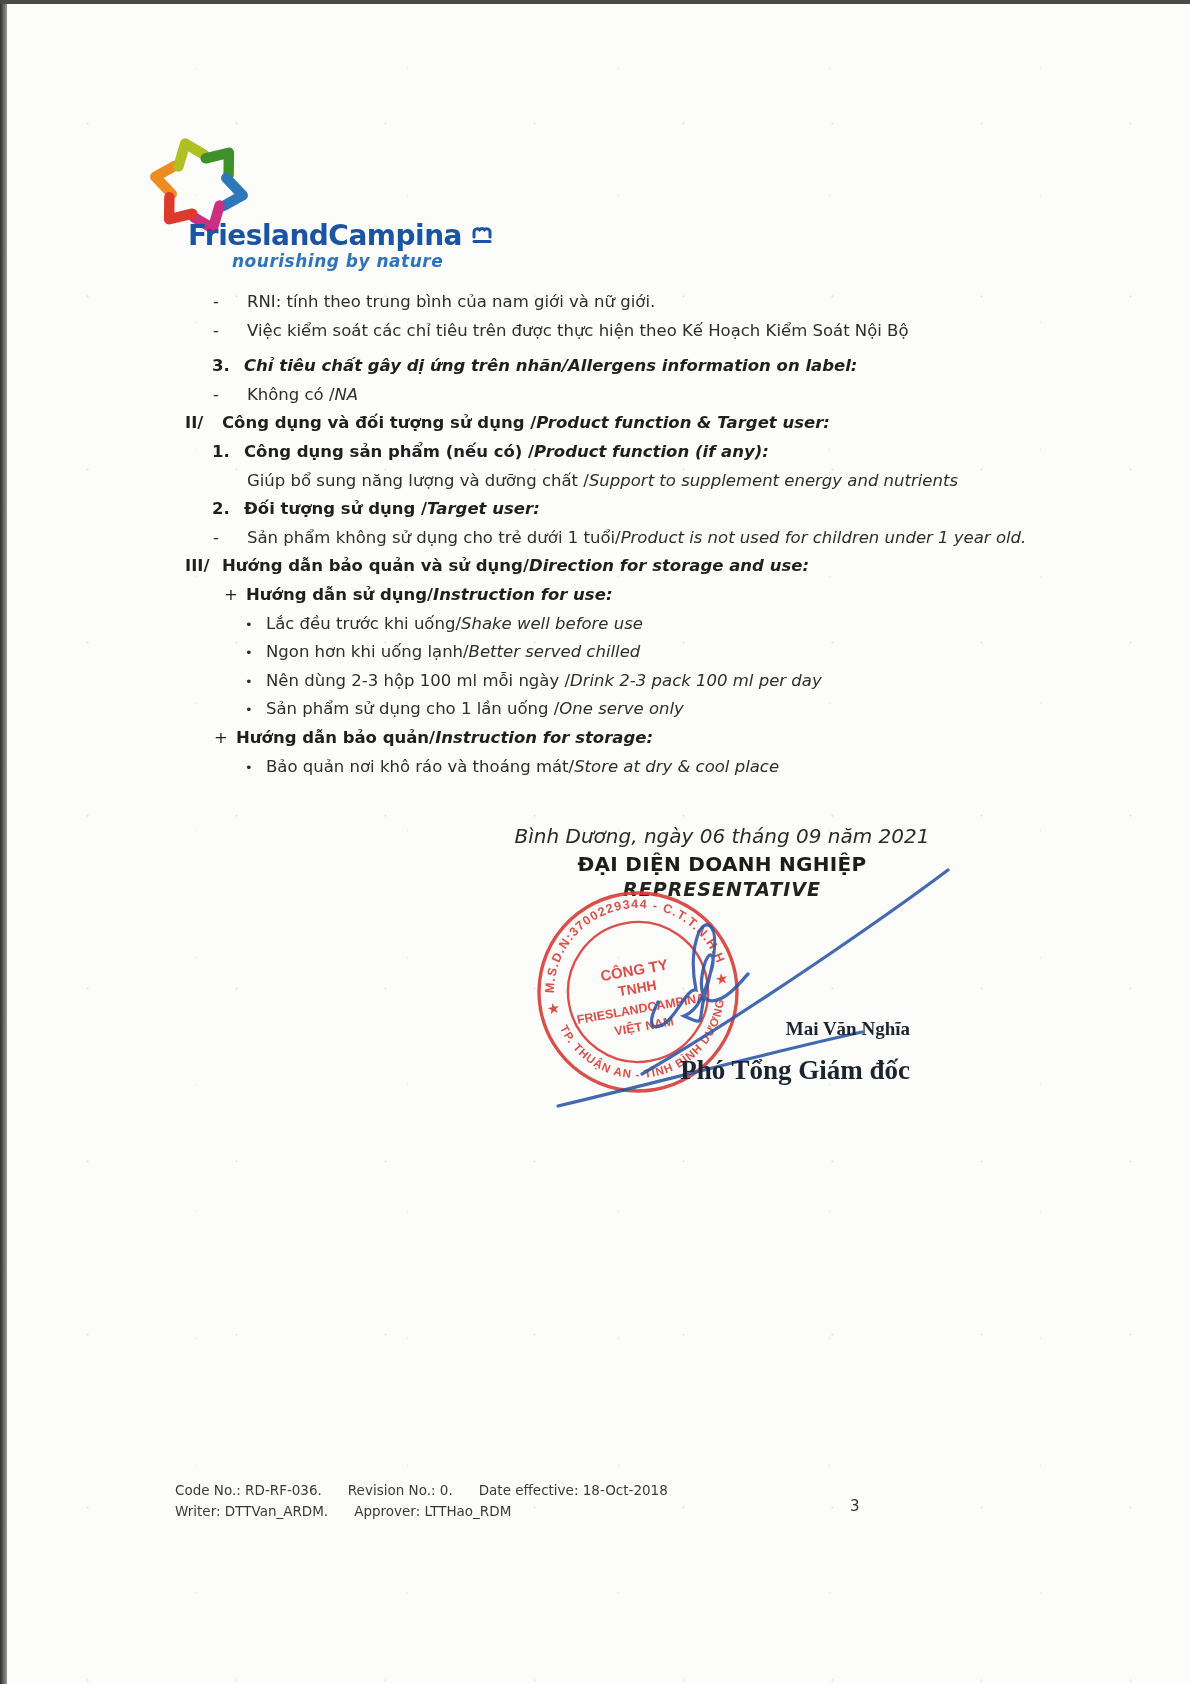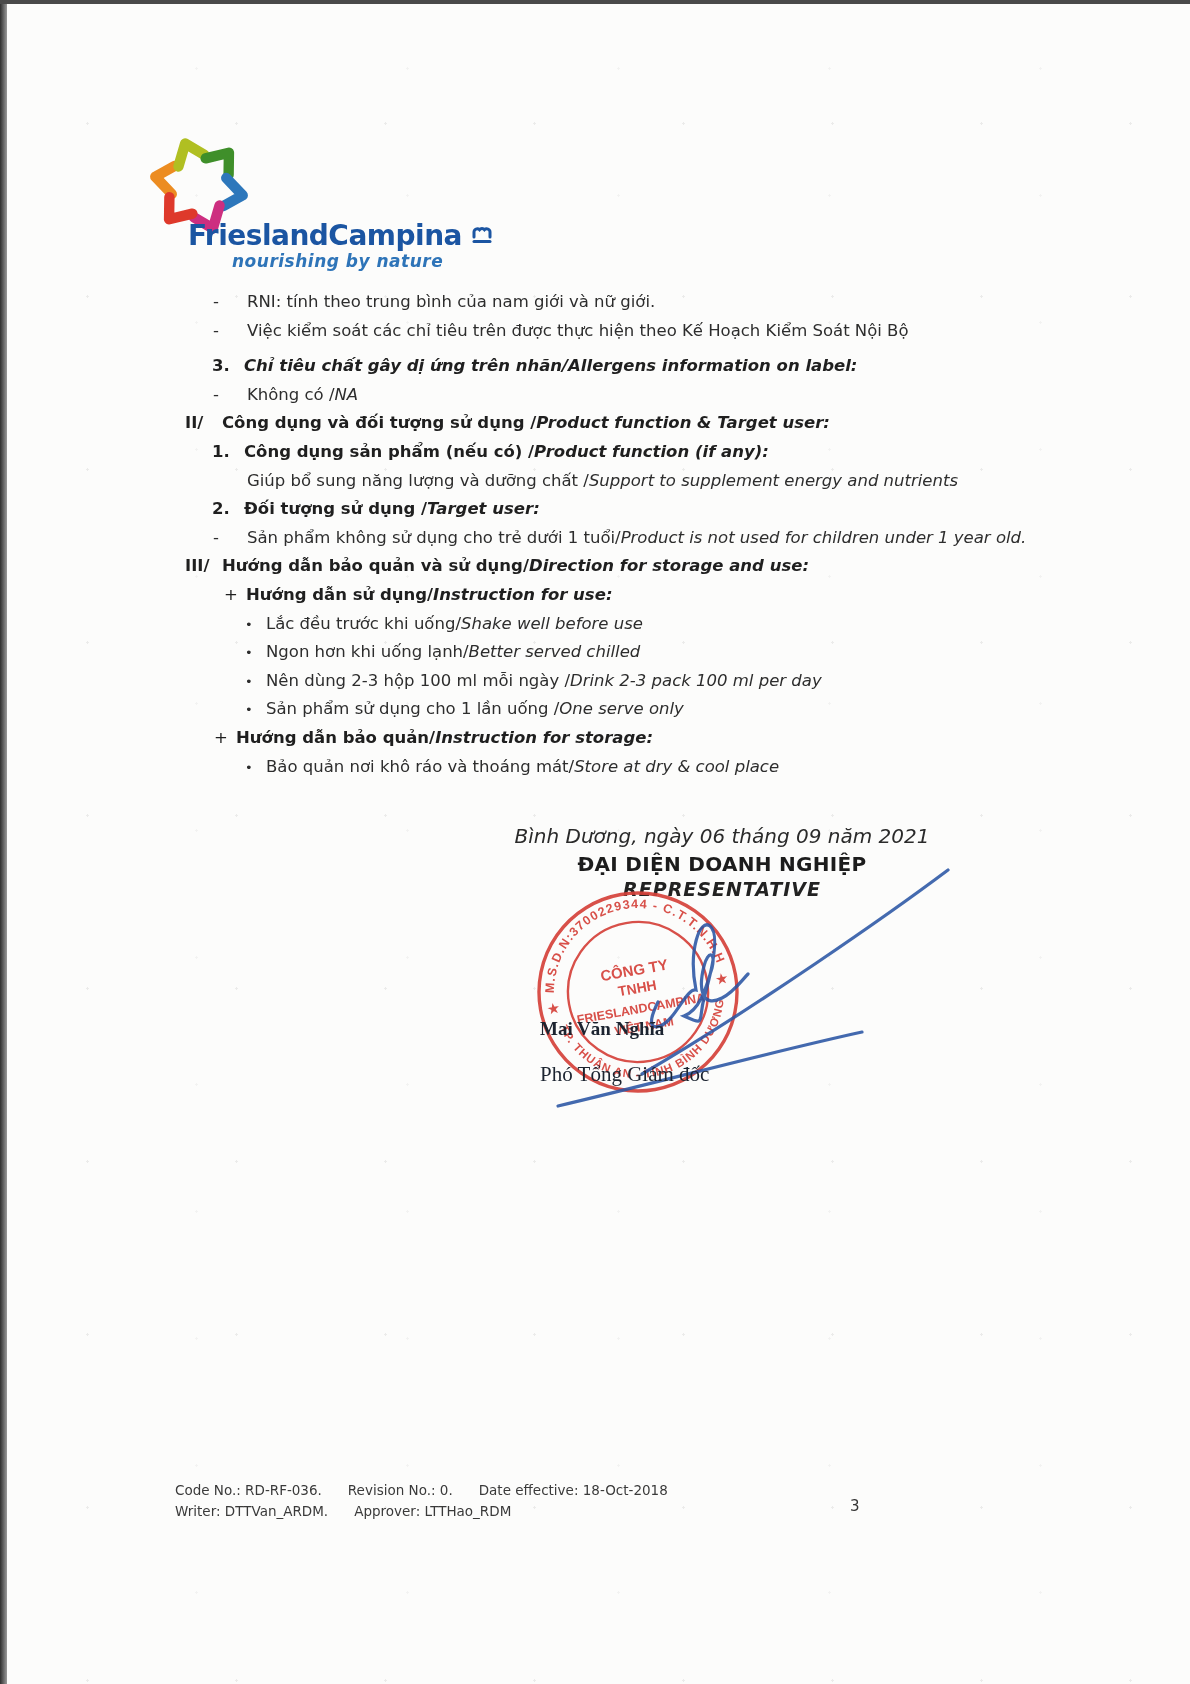--- a/index.html
+++ b/index.html
@@ -55,24 +55,24 @@
   .rep-vi{ font-size:20px; font-weight:bold; color:#1c1c1c; margin-top:4px; letter-spacing:0.3px; }
   .rep-en{ font-size:19px; font-weight:bold; font-style:italic; color:#222; margin-top:2px; letter-spacing:1px; }
 
   .stamp{ position:absolute; left:528px; top:882px; width:220px; height:220px;
     transform:rotate(-10deg); opacity:.92; }
   .stamp text{ fill:#d5423a; font-family:"Liberation Sans",sans-serif; font-weight:bold; }
 
   .signature-ink{ position:absolute; left:500px; top:840px; width:470px; height:290px;
     pointer-events:none; }
 
-  .signer{ position:absolute; left:540px; top:1018px; width:370px; text-align:left;
+  .signer{ position:absolute; left:540px; top:1018px; width:370px; text-align:right;
     font-family:"Liberation Serif","DejaVu Serif",serif; color:#1c2430; z-index:3; }
   .signer-name{ font-size:19px; font-weight:bold; }
-  .signer-title{ font-size:21px; font-weight:normal; margin-top:22px; }
+  .signer-title{ font-size:27px; font-weight:bold; margin-top:15px; }
 
   
   .footer{ position:absolute; left:175px; top:1480px; font-size:13.5px; color:#3a3a3a; line-height:21px; }
   .footer .row span{ margin-right:26px; }
   .page-num{ position:absolute; left:850px; top:1497px; font-size:15px; color:#333; }
 </style>
 </head>
 <body>
 
 <div class="edge-left"></div>

